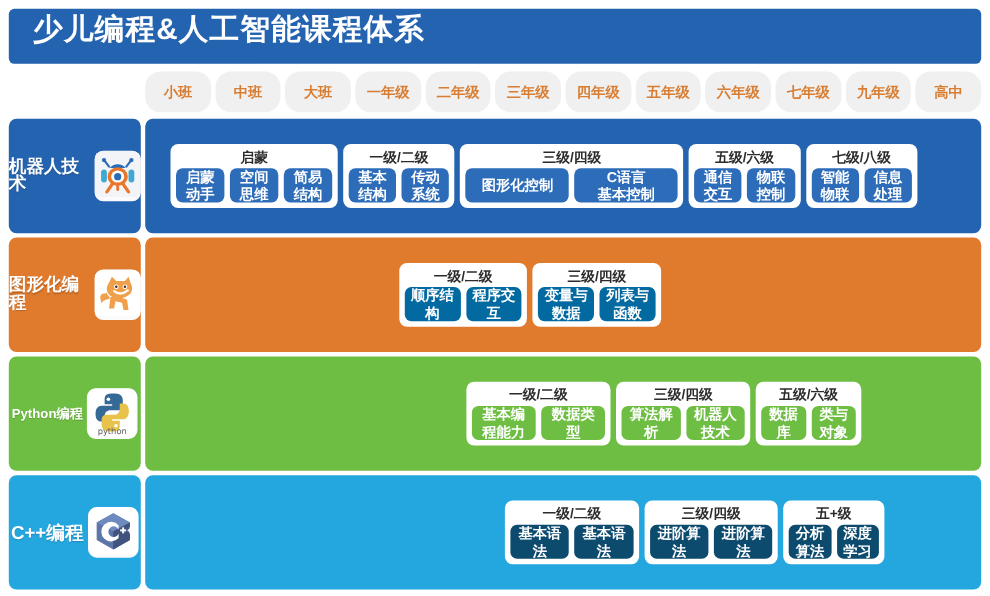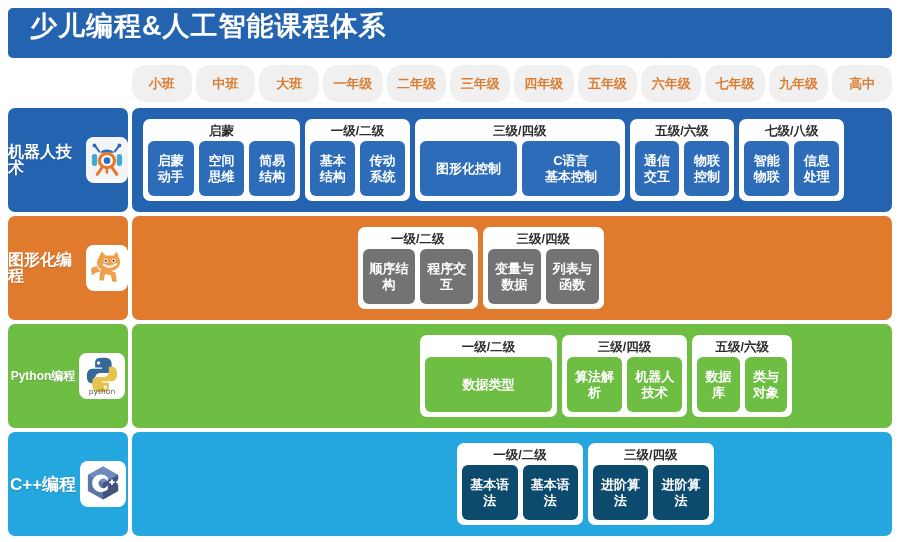--- a/index.html
+++ b/index.html
@@ -109,21 +109,21 @@
     align-items: flex-start;
     justify-content: center;
     overflow: hidden;
   }
 
   .track-body {
     flex: 1 1 auto;
     border-radius: 7px;
     display: flex;
     align-items: center;
-    padding: 11px;
+    padding: 23px;
     gap: 5px;
     min-width: 0;
   }
 
   
   .level-group {
     background: #ffffff;
     border-radius: 7px;
     align-self: stretch;
     display: flex;
@@ -163,21 +163,21 @@
   }
 
   
   .lead-spacer { flex: 0 0 auto; }
 
   
   .t-robot .track-label, .t-robot .track-body { background: #2463AF; }
   .t-robot .chip { background: #2C6CB8; }
 
   .t-scratch .track-label, .t-scratch .track-body { background: #E07B2E; }
-  .t-scratch .chip { background: #737373; }
+  .t-scratch .chip { background: #0369a1; }
 
   .t-python .track-label, .t-python .track-body { background: #6FBE44; }
   .t-python .chip { background: #6FBE44; }
 
   .t-cpp .track-label, .t-cpp .track-body { background: #24A6DE; }
   .t-cpp .chip { background: #0c4a6e; }
 
   .t-python .tl-text { font-size: 12px; }
   .t-cpp .tl-text { font-size: 17px; }
 </style>
@@ -328,20 +328,21 @@
       <circle cx="37" cy="49.5" r="2.4" fill="#ffffff"></circle>
       <text x="32" y="60" font-family="DejaVu Sans, sans-serif" font-size="11" fill="#5a5a5a" text-anchor="middle">python</text>
     </svg>
           </div>
         </div>
         <div class="track-body">
           <div class="lead-spacer" style="flex: 0 0 36.92%;"></div>
           <div class="level-group" style="flex: 0 0 18.46%;">
             <div class="level-title">一级/二级</div>
             <div class="level-chips">
+              <div class="chip">基本编程能力</div>
               <div class="chip">数据类型</div>
             </div>
           </div>
           <div class="level-group" style="flex: 0 0 17.04%;">
             <div class="level-title">三级/四级</div>
             <div class="level-chips">
               <div class="chip">算法解析</div>
               <div class="chip">机器人技术</div>
             </div>
           </div>
@@ -381,17 +382,26 @@
               <div class="chip">基本语法</div>
             </div>
           </div>
           <div class="level-group" style="flex: 0 0 17.04%;">
             <div class="level-title">三级/四级</div>
             <div class="level-chips">
               <div class="chip">进阶算法</div>
               <div class="chip">进阶算法</div>
             </div>
           </div>
+          <div class="level-group" style="flex: 0 0 12.78%;">
+            <div class="level-title">五+级</div>
+            <div class="level-chips">
+              <div class="chip">分析
+算法</div>
+              <div class="chip">深度
+学习</div>
+            </div>
+          </div>
         </div>
       </div>
     </div>
 
 </div>
 
 </body></html>

